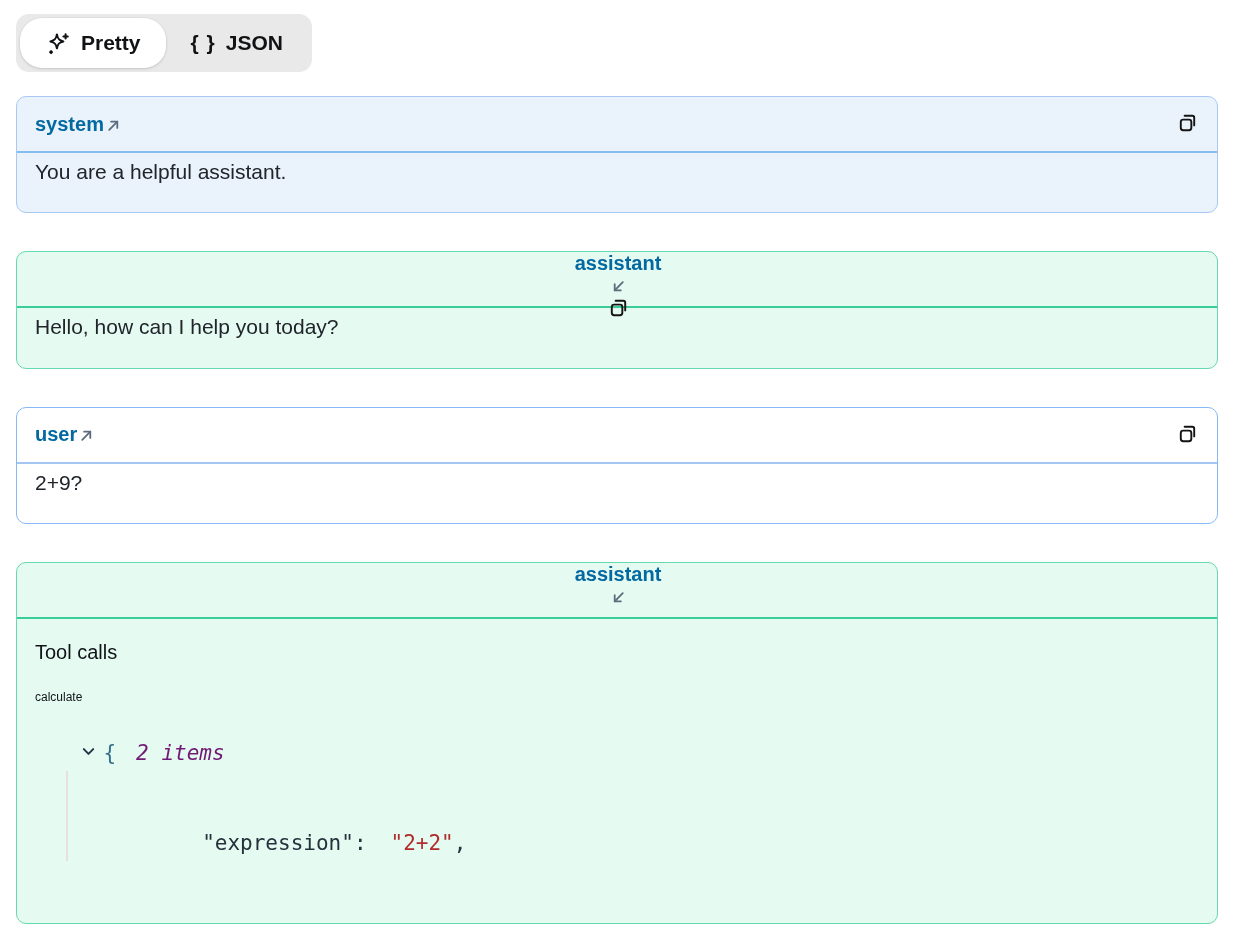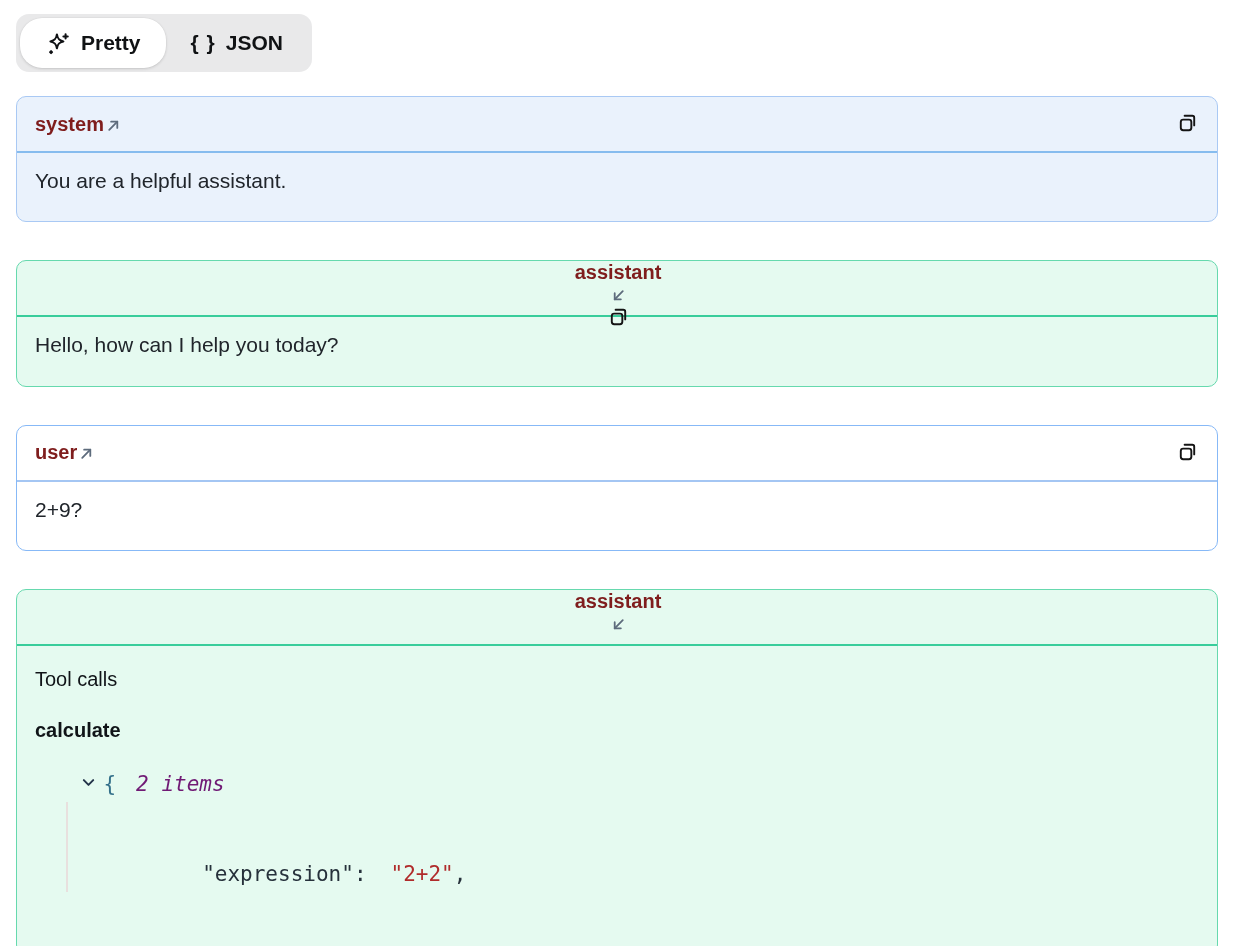--- a/index.html
+++ b/index.html
@@ -50,25 +50,25 @@
     border: 1.5px solid;
   }
   .card-header {
     height: 56px;
     display: flex;
     align-items: center;
     gap: 0;
     padding: 0 16px 0 18px;
     font-size: 20px;
     font-weight: 600;
-    color: #7f1d1d;
+    color: #0369a1;
     border-bottom: 2px solid;
   }
   .card-body {
-    padding: 14px 18px 27px;
+    padding: 5px 18px 27px;
     font-size: 21px;
     line-height: 1.3;
     color: #20252b;
   }
   .spacer { flex: 1; }
 
   .card.blue   { border-color: #a9c9f4; background: #eaf2fc; }
   .card.blue   .card-header { border-bottom-color: #86bcee; }
   .card.green  { border-color: #66d9ae; background: #e5faf0; }
   .card.green  .card-header { border-bottom-color: #38cd9b; flex-direction: column; }
@@ -90,24 +90,24 @@
 
   
   .tool-card-body { padding: 20px 18px 14px; }
   .tool-section-label {
     font-size: 20px;
     font-weight: 400;
     color: #101418;
     margin-bottom: 25px;
   }
   .tool-name {
-    font-size: 20px;
-    font-weight: 700;
+    font-size: 12px;
+    font-weight: 400;
     color: #101418;
-    margin-bottom: 17px;
+    margin-bottom: 24px;
   }
 
   .json-tree {
     position: relative;
     font-family: "DejaVu Sans Mono", monospace;
     font-size: 21px;
     line-height: 44px;
     color: #26313b;
   }
   .tree-row { white-space: pre; }

